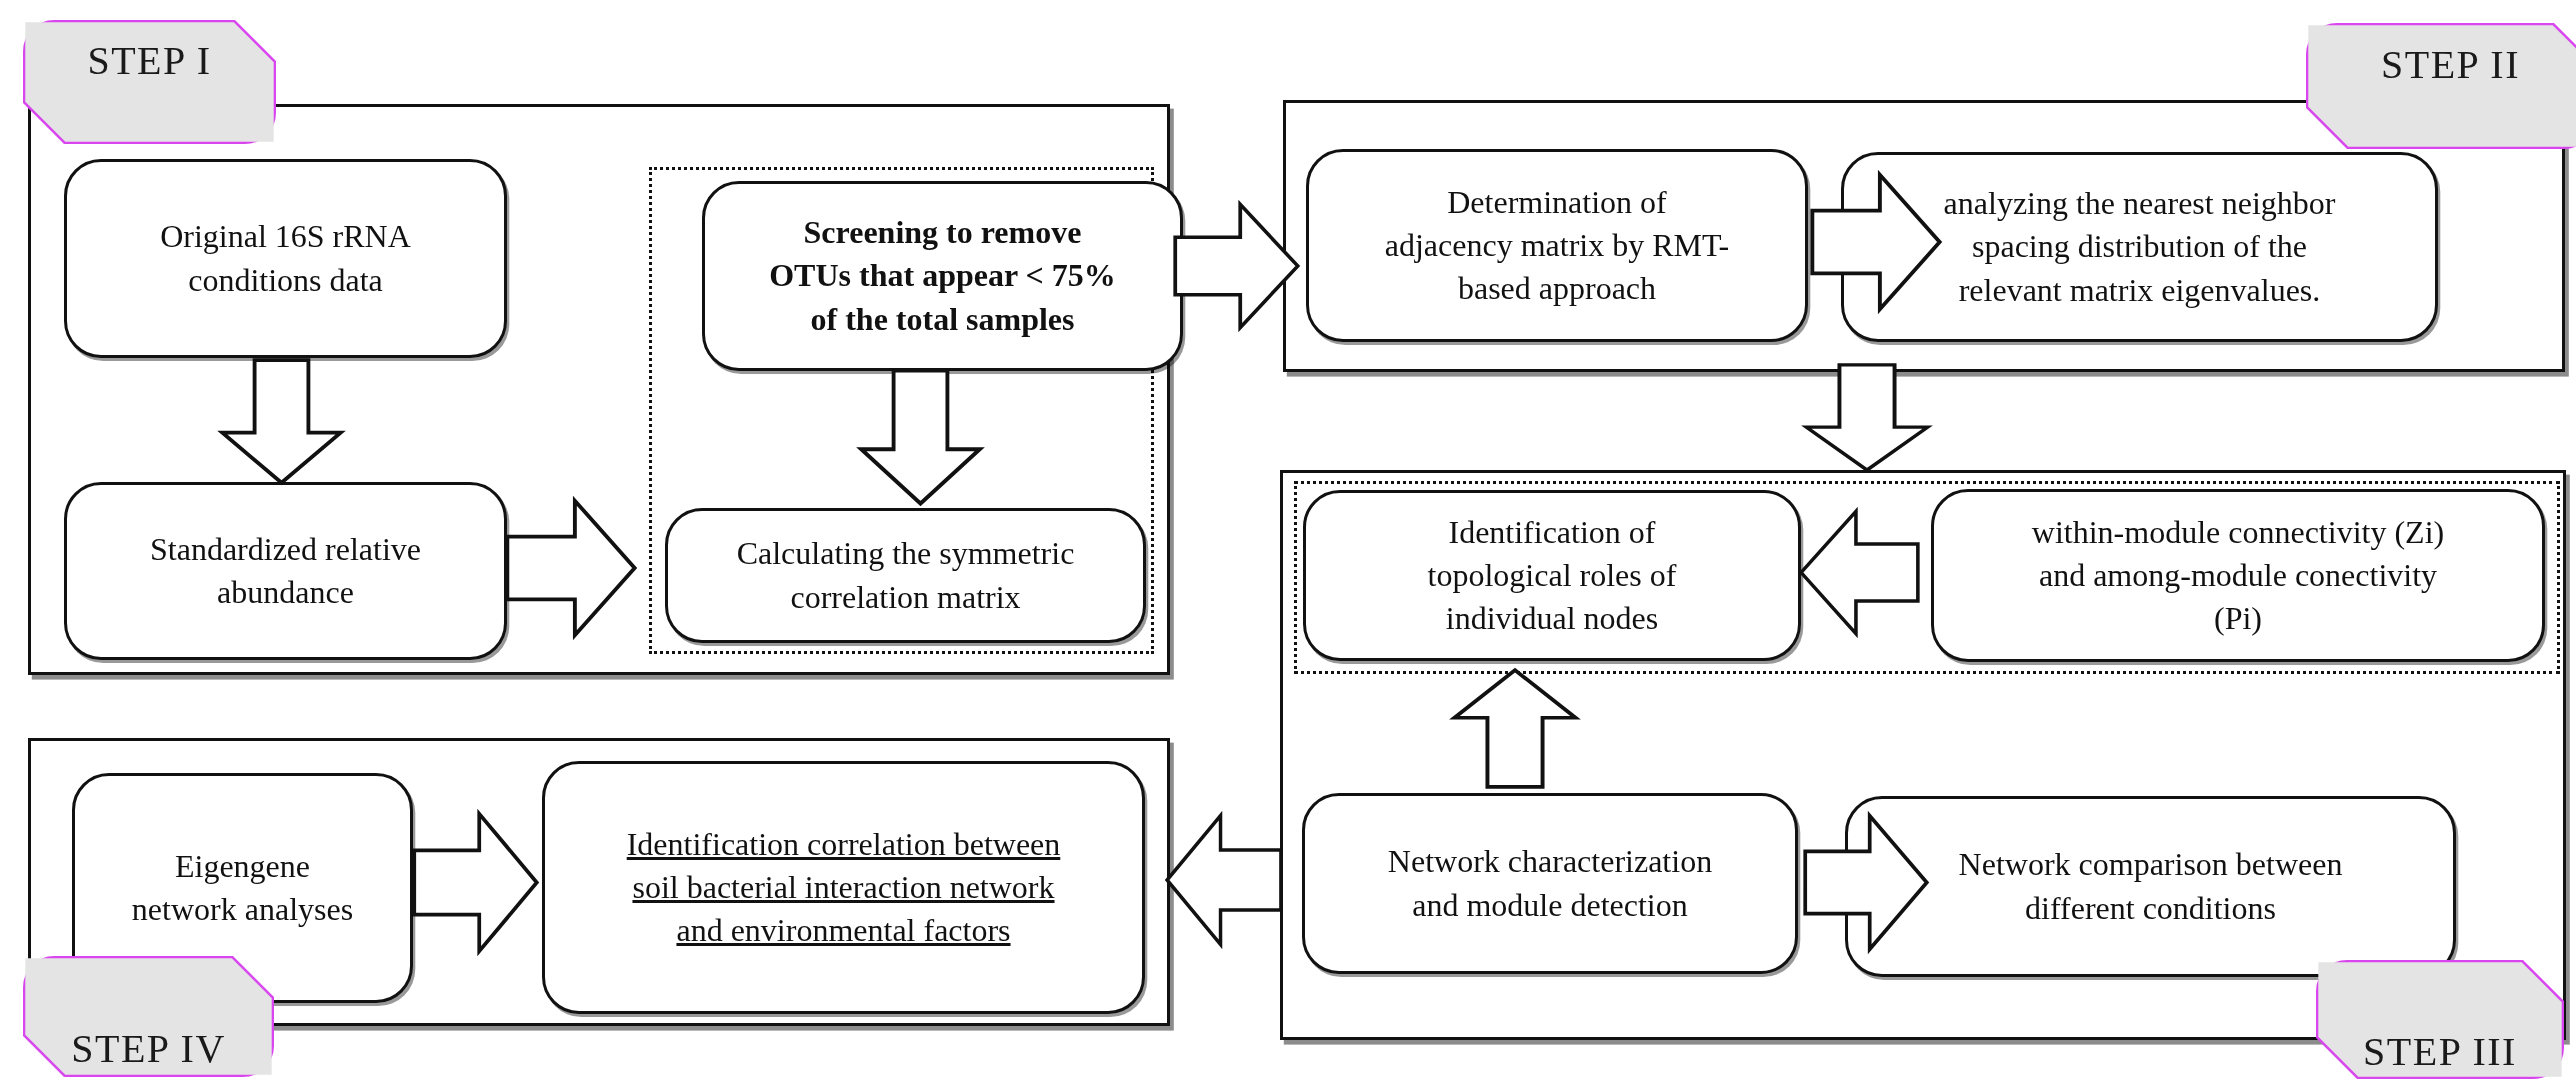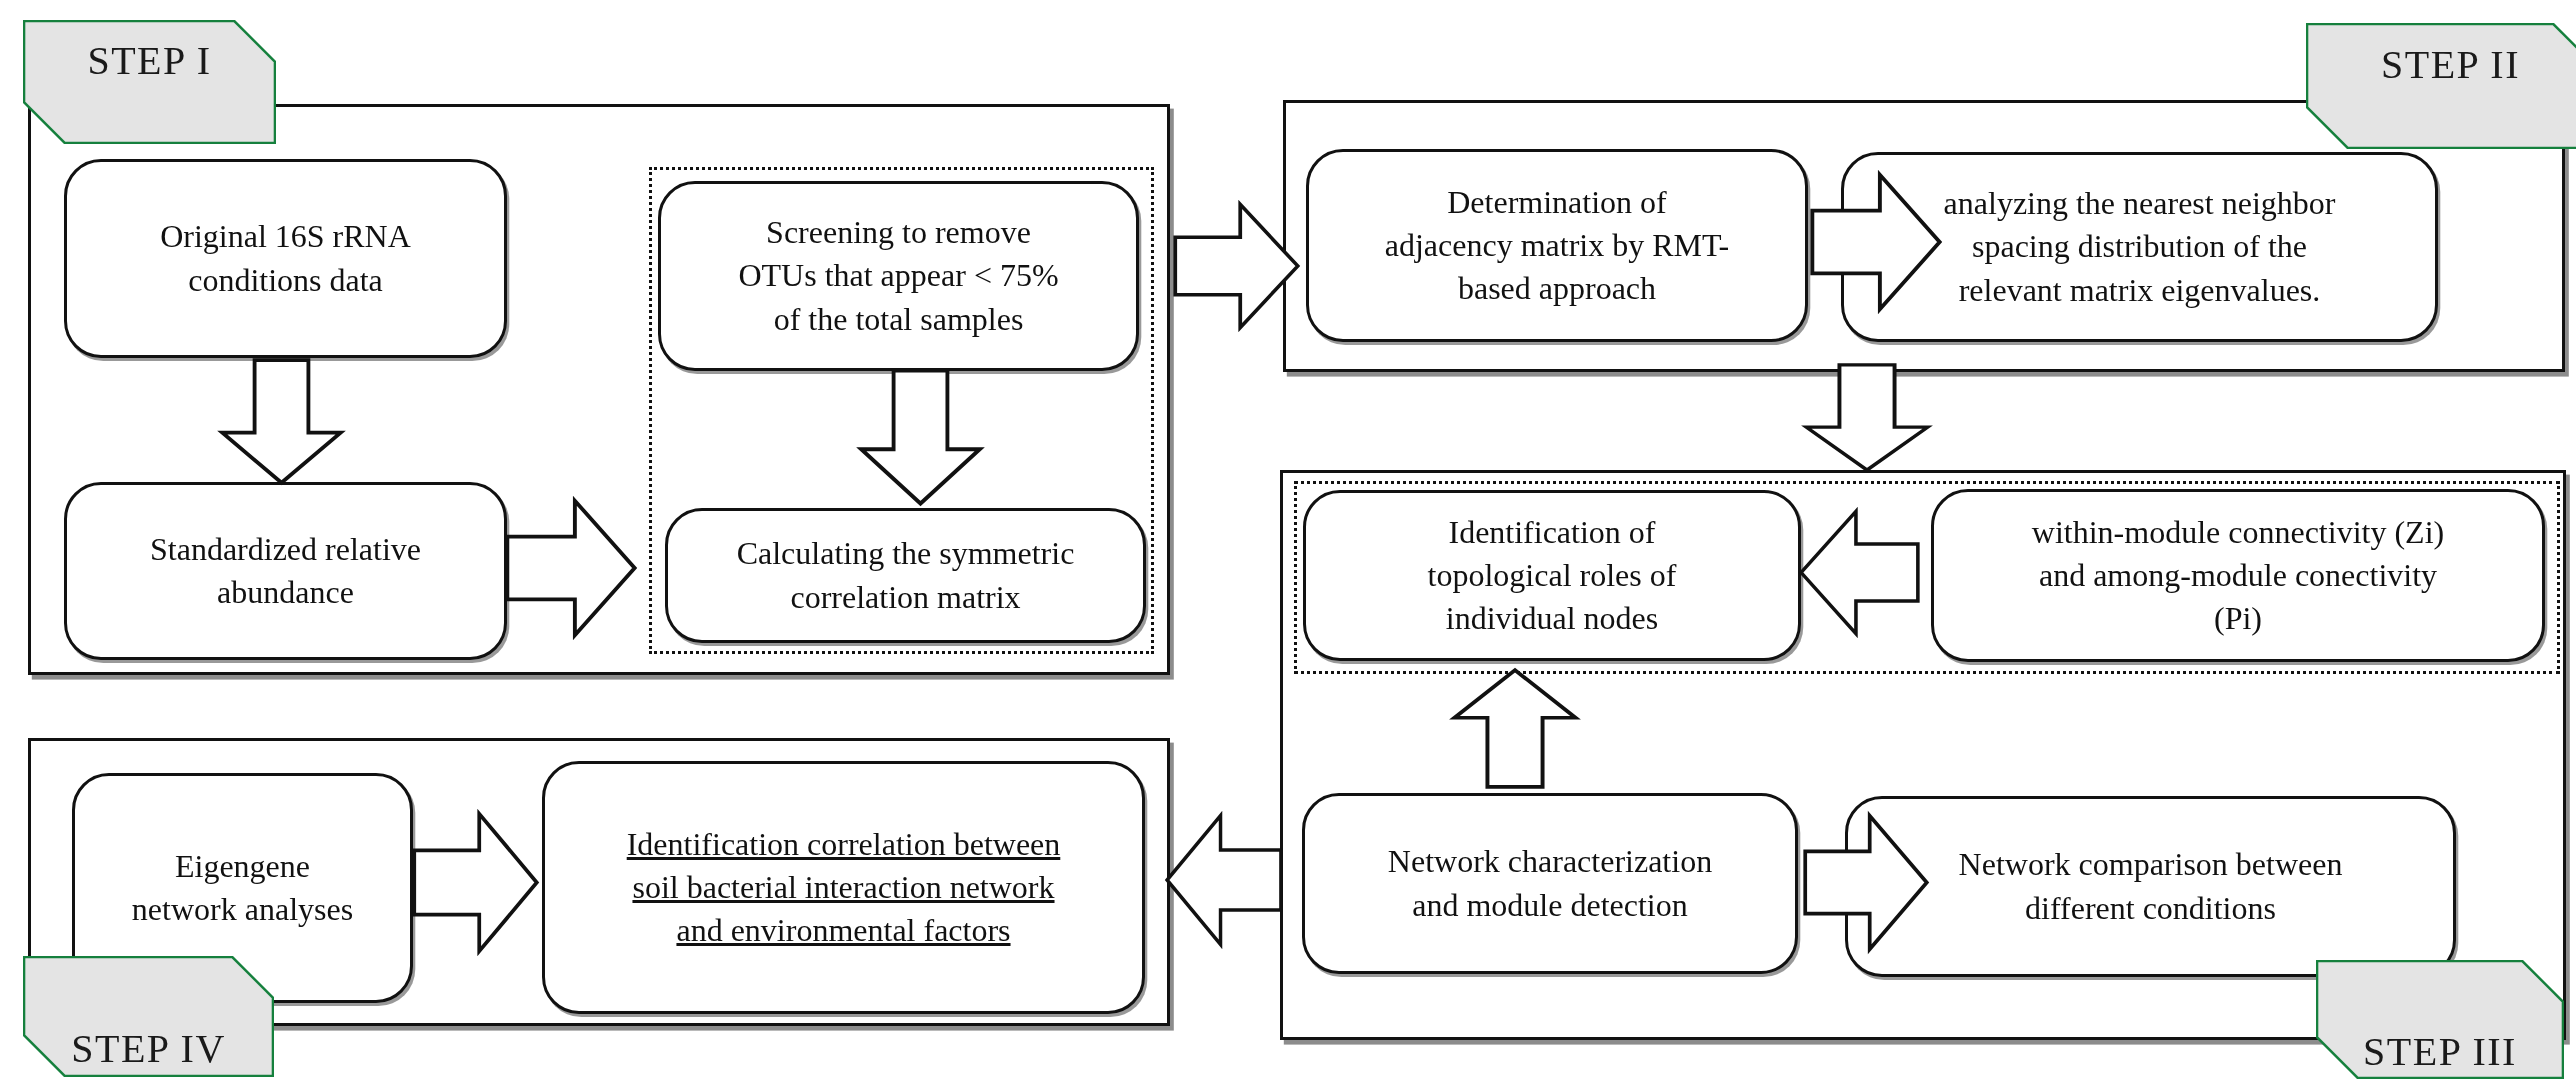--- a/index.html
+++ b/index.html
@@ -38,21 +38,22 @@
     font-size:32px;
     line-height:1.35;
     padding:0 13.8px;
   }
   .arrow{position:absolute;z-index:4;overflow:visible;}
   .arrow polygon{fill:#ffffff;stroke:#111;stroke-width:5;stroke-linejoin:miter;}
   .tab{
     position:absolute;
     z-index:5;
     clip-path:polygon(0 0, calc(100% - 41px) 0, 100% 41px, 100% 100%, 41px 100%, 0 calc(100% - 41px));
-    background:#15803d;
+    background:#d946ef;
+    border-radius:31px;
   }
   .tab .tab-inner{
     position:absolute;inset:2.3px;
     clip-path:polygon(0 0, calc(100% - 40px) 0, 100% 40px, 100% 100%, 40px 100%, 0 calc(100% - 40px));
     background:#e4e4e4;
     display:flex;align-items:center;justify-content:center;
   }
   .tab .tab-label{
     font-size:40px;
     letter-spacing:1.5px;
@@ -75,21 +76,21 @@
   <div class="dotted" style="left:1294px;top:481px;width:1260px;height:187px;"></div>
 
   <div class="node" style="left:64px;top:159px;width:437px;height:193px;">
     <div class="label">Original 16S rRNA
 conditions data</div>
   </div>
   <div class="node" style="left:64px;top:482px;width:437px;height:172px;">
     <div class="label">Standardized relative
 abundance</div>
   </div>
-  <div class="node" style="left:658px;top:181px;width:475px;height:184px;">
+  <div class="node" style="left:702px;top:181px;width:475px;height:184px;font-weight:bold;">
     <div class="label">Screening to remove
 OTUs that appear &lt; 75%
 of the total samples</div>
   </div>
   <div class="node" style="left:665px;top:508px;width:475px;height:129px;">
     <div class="label">Calculating the symmetric
 correlation matrix</div>
   </div>
 
   <div class="node" style="left:1306px;top:149px;width:496px;height:187px;">

